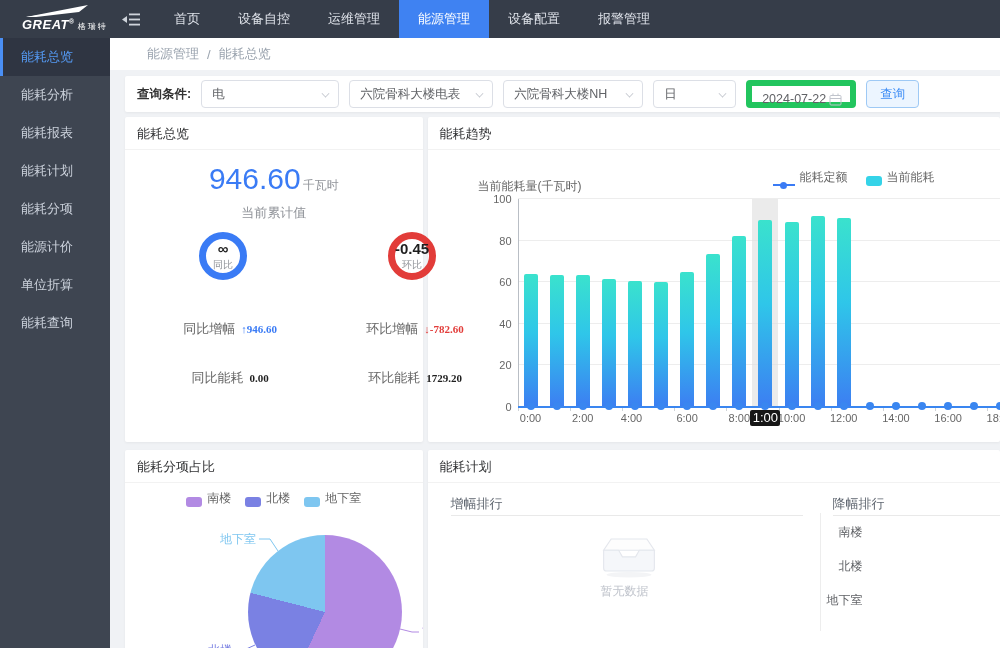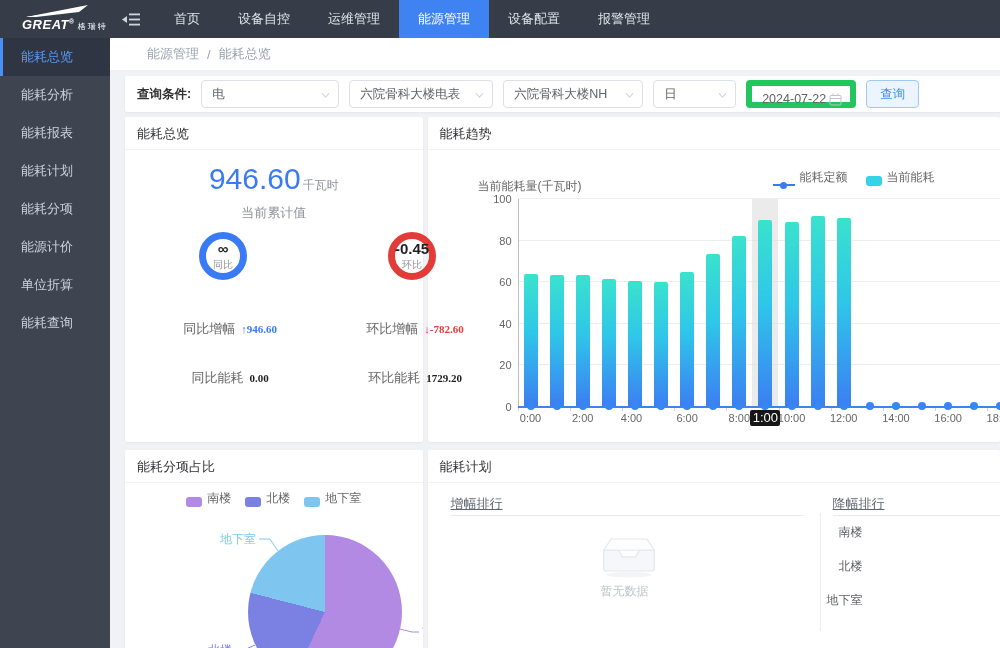--- a/index.html
+++ b/index.html
@@ -104,21 +104,21 @@
   .pie-card { width:395px; height:280px; overflow:hidden; }
   .pie-body { height:246px; }
   .pie-legend { display:flex; justify-content:center; gap:14px; padding-top:7px; }
   .pie-legend .legend-item { gap:5px; }
   .pie-circle { position:absolute; left:123px; top:52px; width:154px; height:154px; border-radius:50%; }
   .pie-svg { position:absolute; left:0; top:0; }
 
   
   .rank-card { width:760px; height:280px; overflow:hidden; }
   .rank-body { height:246px; }
-  .rank-h { position:absolute; top:12px; font-size:13px; color:#5f6670;text-decoration:underline; }
+  .rank-h { position:absolute; top:12px; font-size:13px; color:#5f6670; }
   .rank-h.left { left:23px; } .rank-h.right { left:405px; }
   .rank-div { position:absolute; top:32px; height:1px; background:#e9e9e9; }
   .rank-div.left { left:23px; width:352px; } .rank-div.right { left:405px; width:340px; }
   .rank-vdiv { position:absolute; left:392px; top:30px; height:118px; width:1px; background:#ededed; }
   .empty-icon { position:absolute; left:170px; top:48px; }
   .empty-text { position:absolute; left:0; top:100px; width:394px; text-align:center; font-size:12px; color:#c0c4cc; }
   .rank-item { position:absolute; left:393px; width:42px; text-align:right; font-size:12px; color:#606266; }
 </style>
 </head>
 <body>

